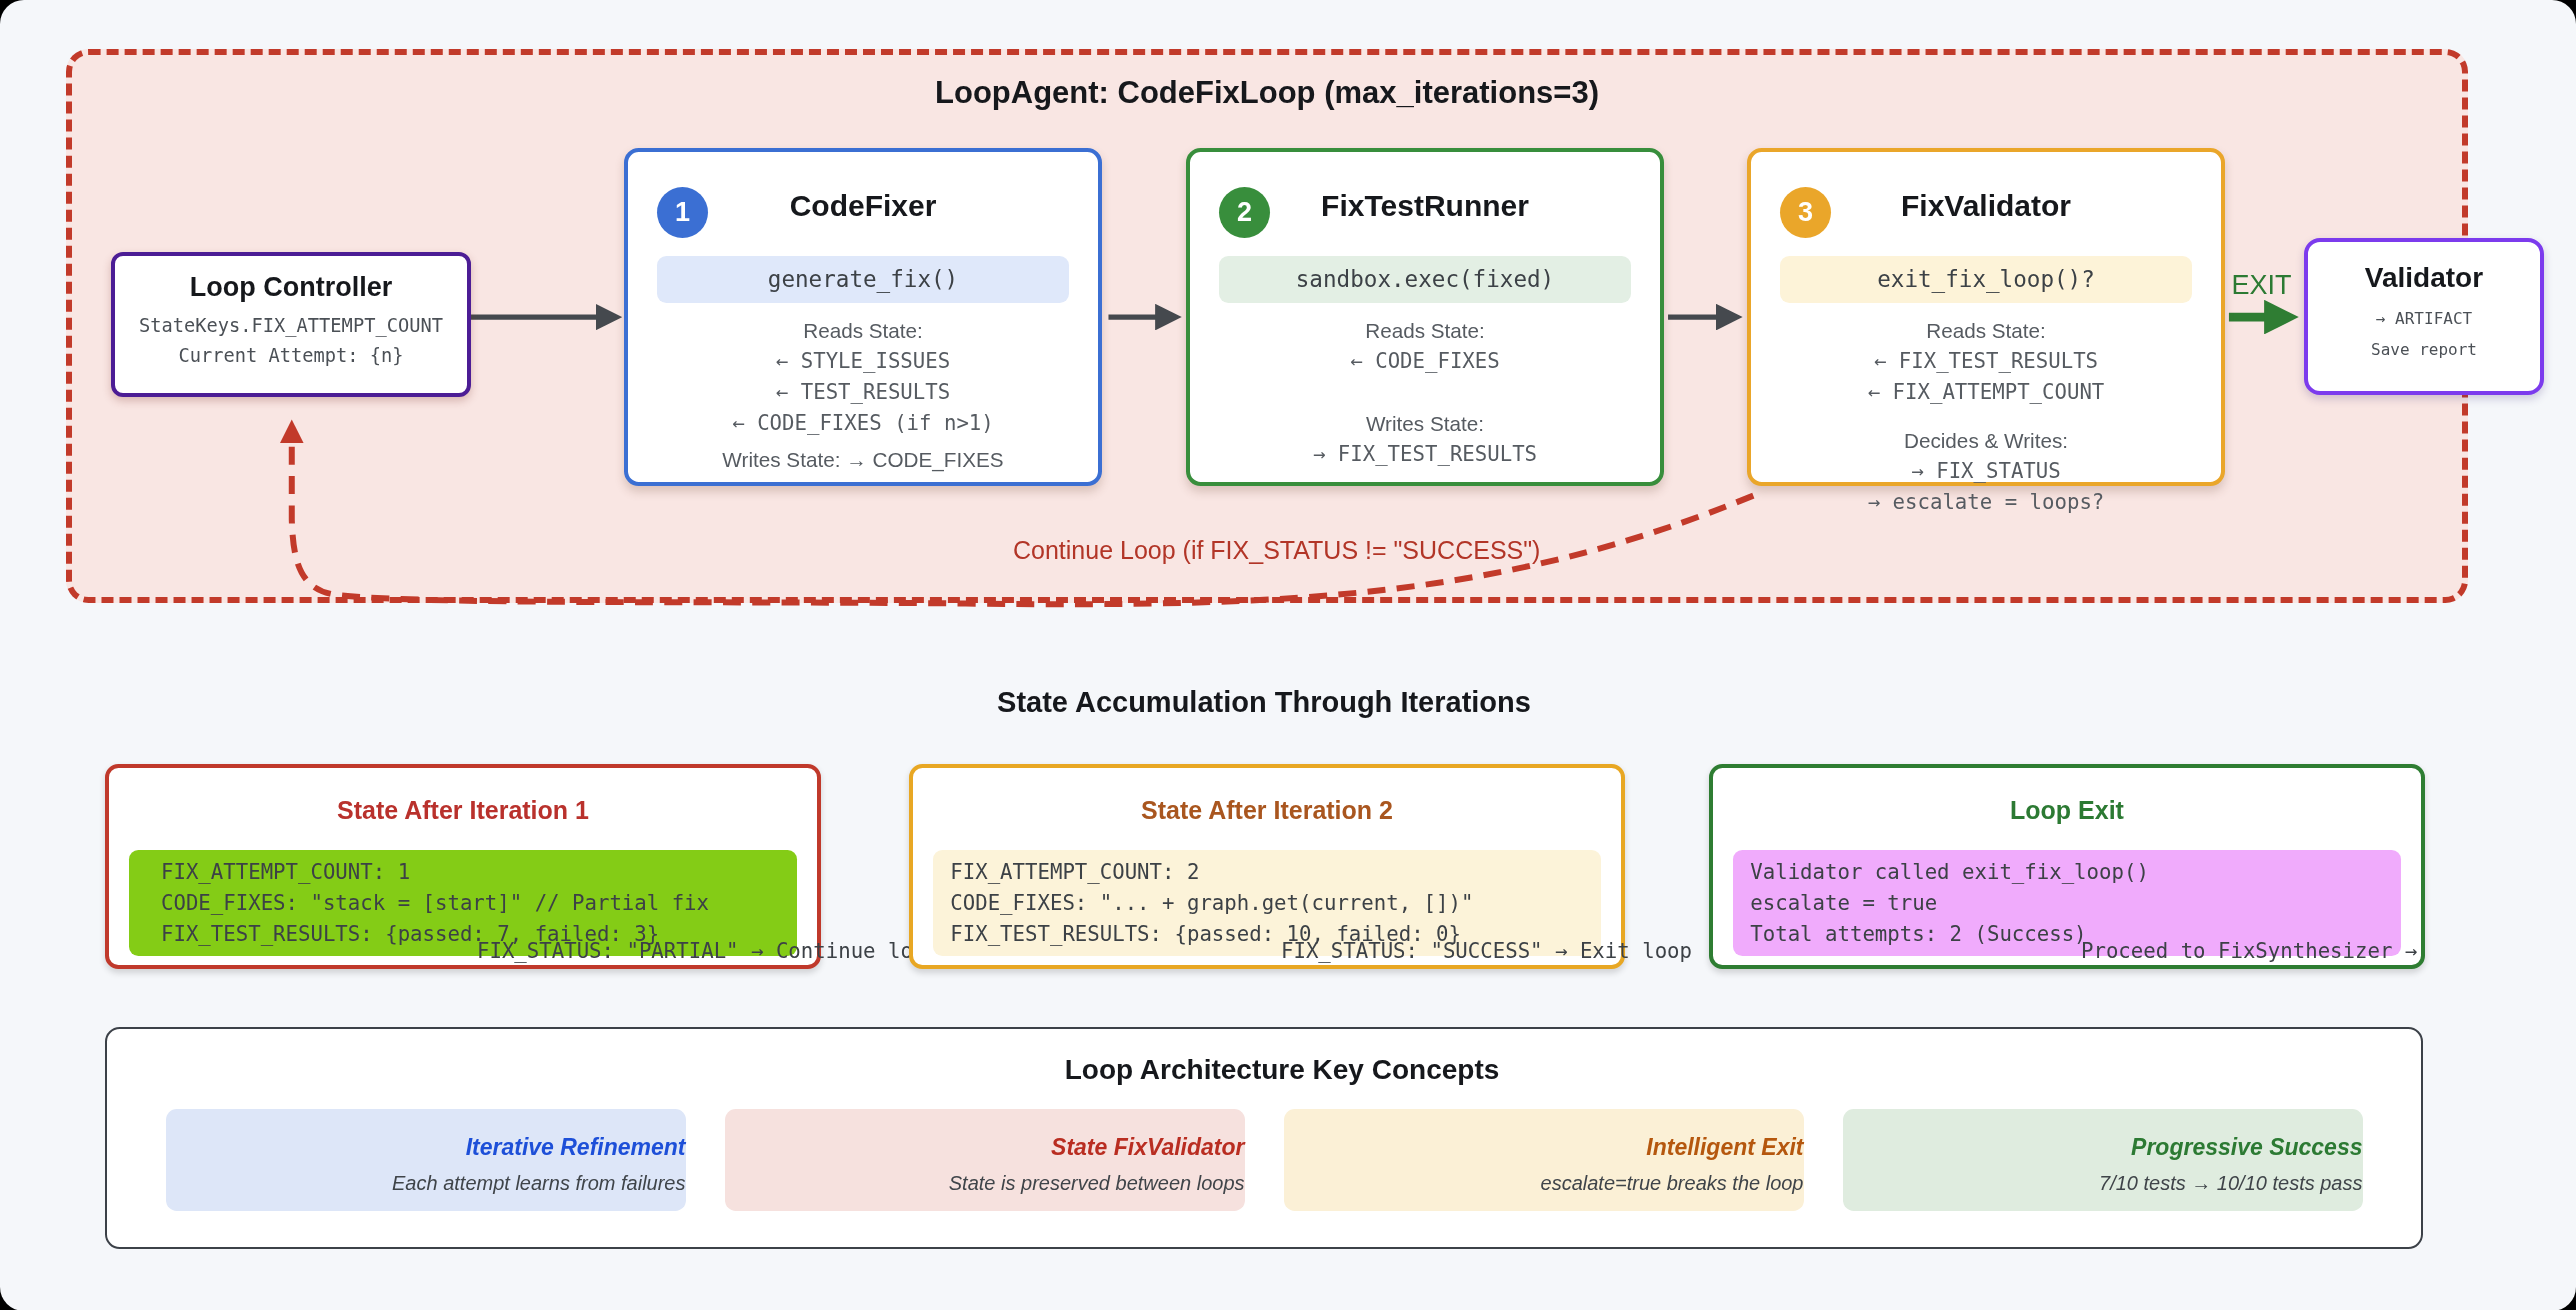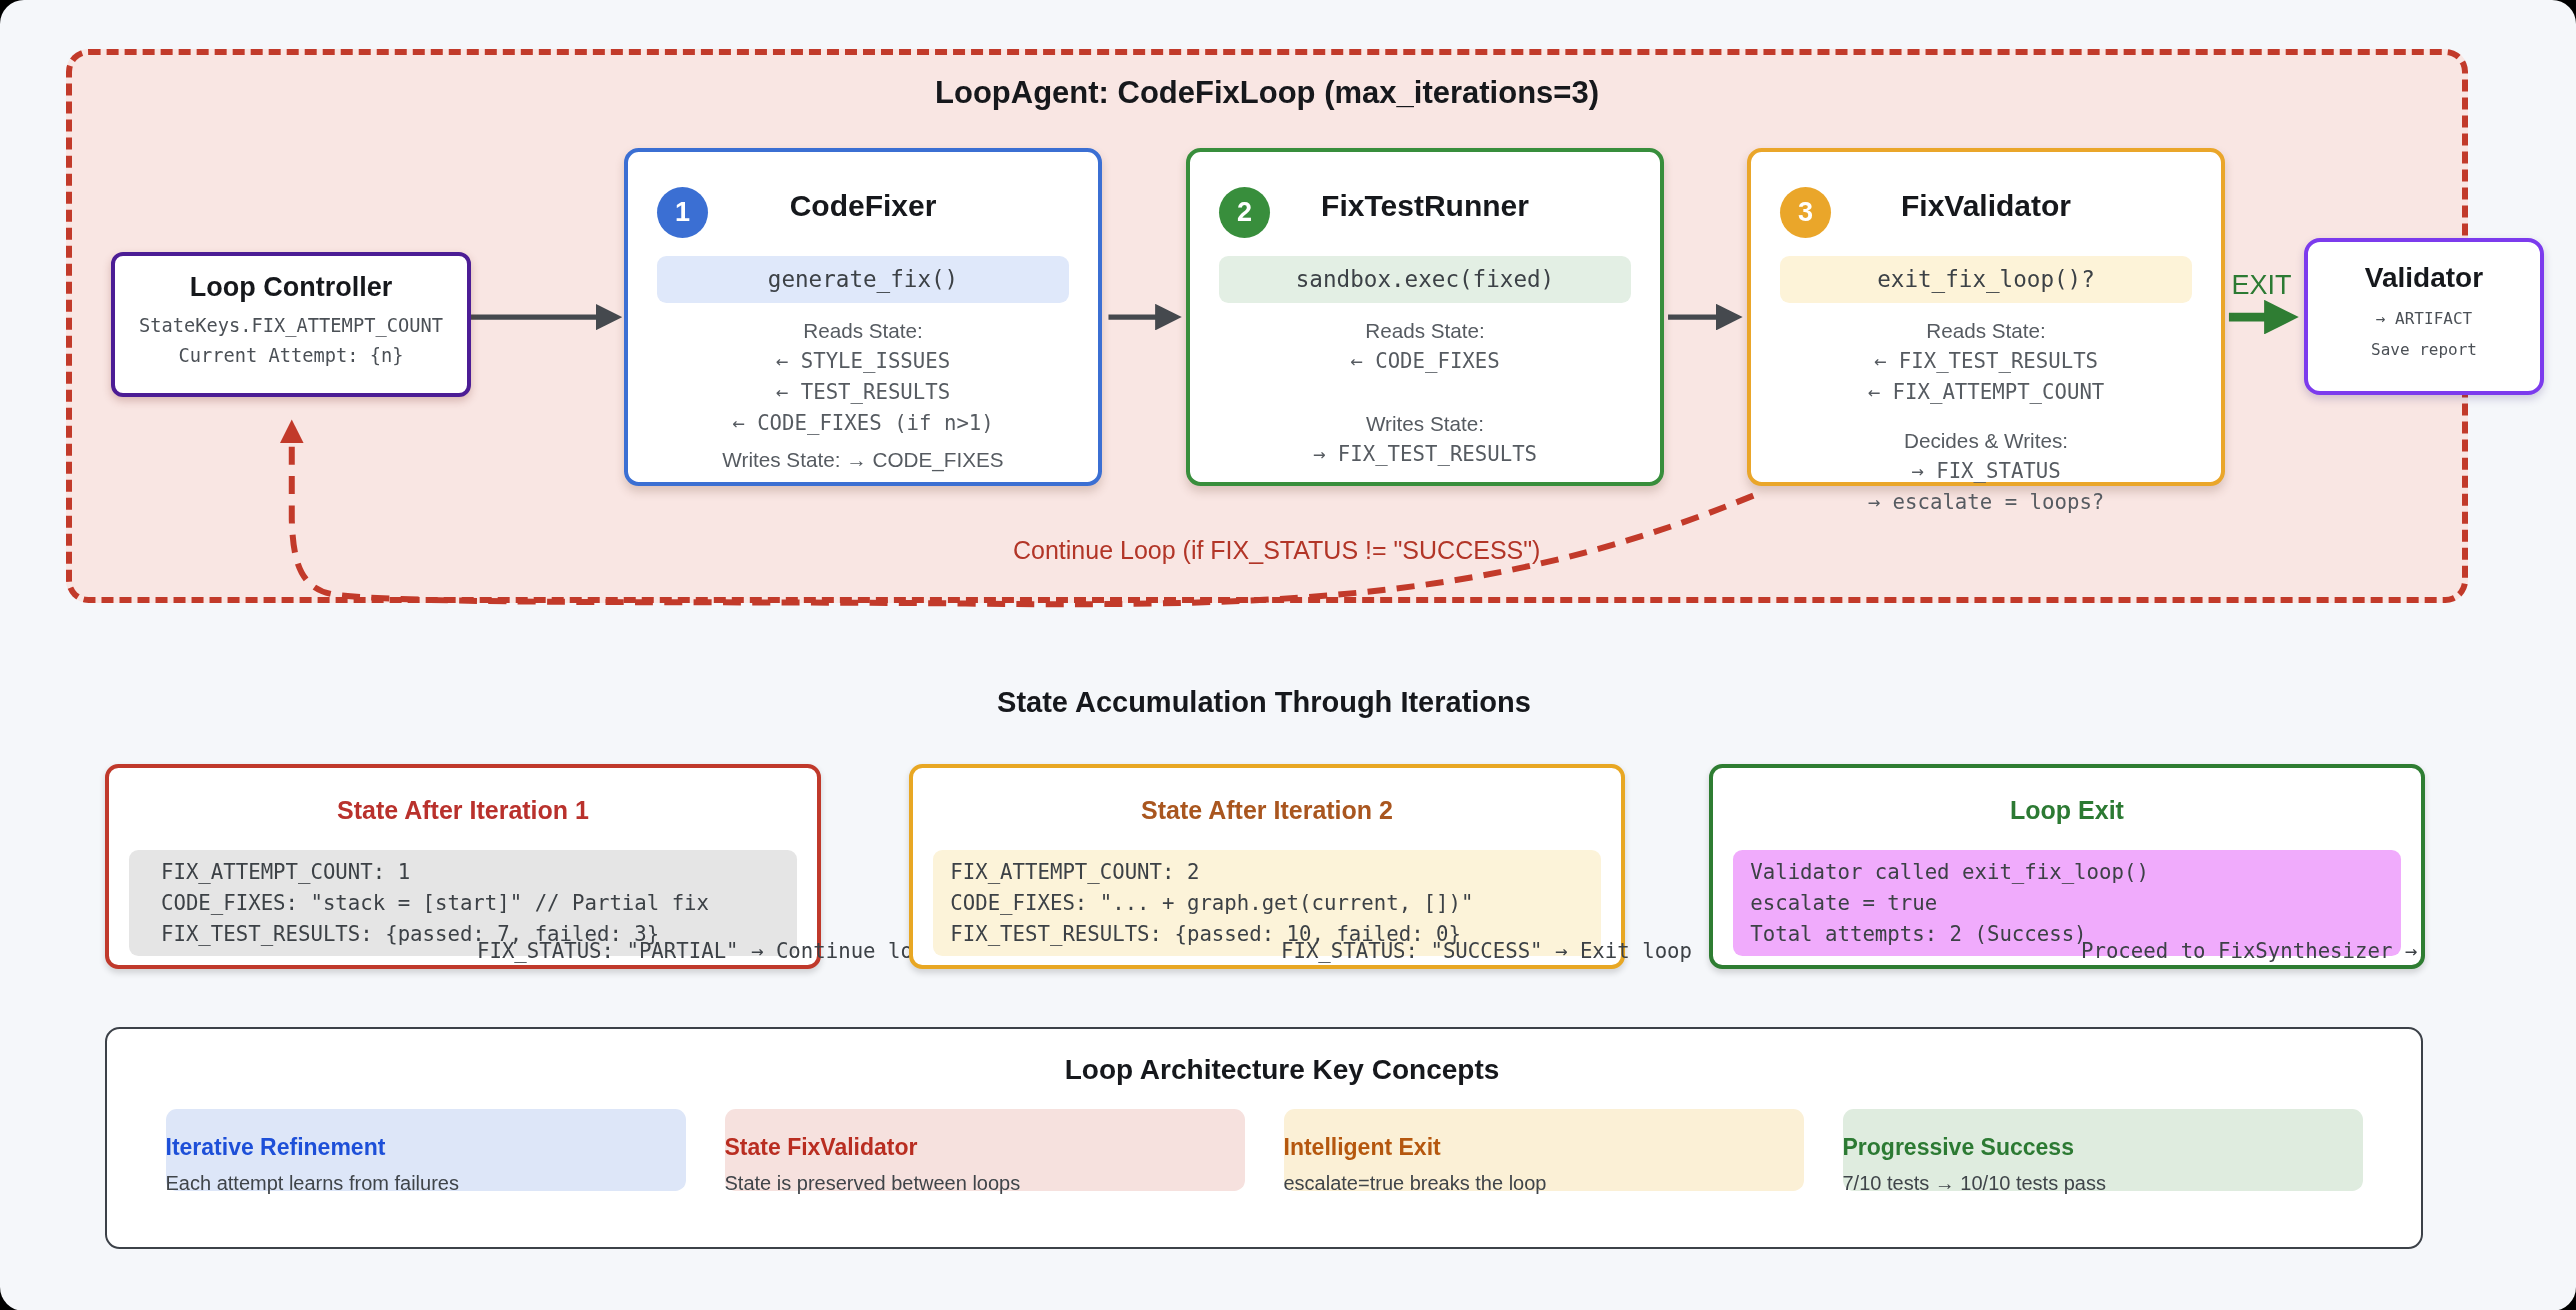--- a/index.html
+++ b/index.html
@@ -87,35 +87,35 @@
   #iter2{left:909px;border-color:#e8a723;z-index:2;}
   #iter3{left:1709px;border-color:#2e7d32;z-index:3;}
   .state-title{margin-top:28px;text-align:center;font-size:25px;font-weight:bold;}
   #iter1 .state-title{color:#b9312c;}
   #iter2 .state-title{color:#a9561f;}
   #iter3 .state-title{color:#2c7a33;}
   .code-block{
     margin:25px 20px 0;border-radius:9.3px;padding:6.7px 17.3px;
     font-size:20.7px;line-height:31px;color:#3c4146;white-space:nowrap;
   }
-  #iter1 .code-block{background:#e5e5e5;padding-left:32px;}
+  #iter1 .code-block{background:#84cc16;padding-left:32px;}
   #iter2 .code-block{background:#fcf3d9;}
   #iter3 .code-block{background:#f0abfc;}
   .overflow-line{
     position:absolute;left:368px;top:171px;font-size:20.7px;color:#3c4146;white-space:nowrap;
   }
 
   
   .concepts{
     position:absolute;left:105px;top:1027px;width:2318px;height:222px;box-sizing:border-box;
     background:#fff;border:2.7px solid #3c4148;border-radius:14.7px;
   }
   .concepts-title{margin-top:25px;text-align:center;font-size:28px;font-weight:bold;color:#16181c;padding-left:36px;}
   .cards{position:absolute;left:0;top:80px;width:100%;display:flex;justify-content:center;gap:39px;}
-  .card{width:520px;height:82px;border-radius:10.7px;text-align:left;}
+  .card{width:520px;height:102px;border-radius:10.7px;text-align:right;font-style:italic;}
   .card-title{margin-top:25px;font-size:23px;font-weight:bold;}
   .card-desc{margin-top:11.3px;font-size:20px;color:#3f4449;}
   #card0{background:#dde6f8;} #card0 .card-title{color:#1d4fd8;}
   #card1{background:#f6e1de;} #card1 .card-title{color:#b92d21;}
   #card2{background:#fbf0d6;} #card2 .card-title{color:#b5570e;}
   #card3{background:#dfecdf;} #card3 .card-title{color:#2c7a33;}
 </style>
 </head>
 <body>
 

